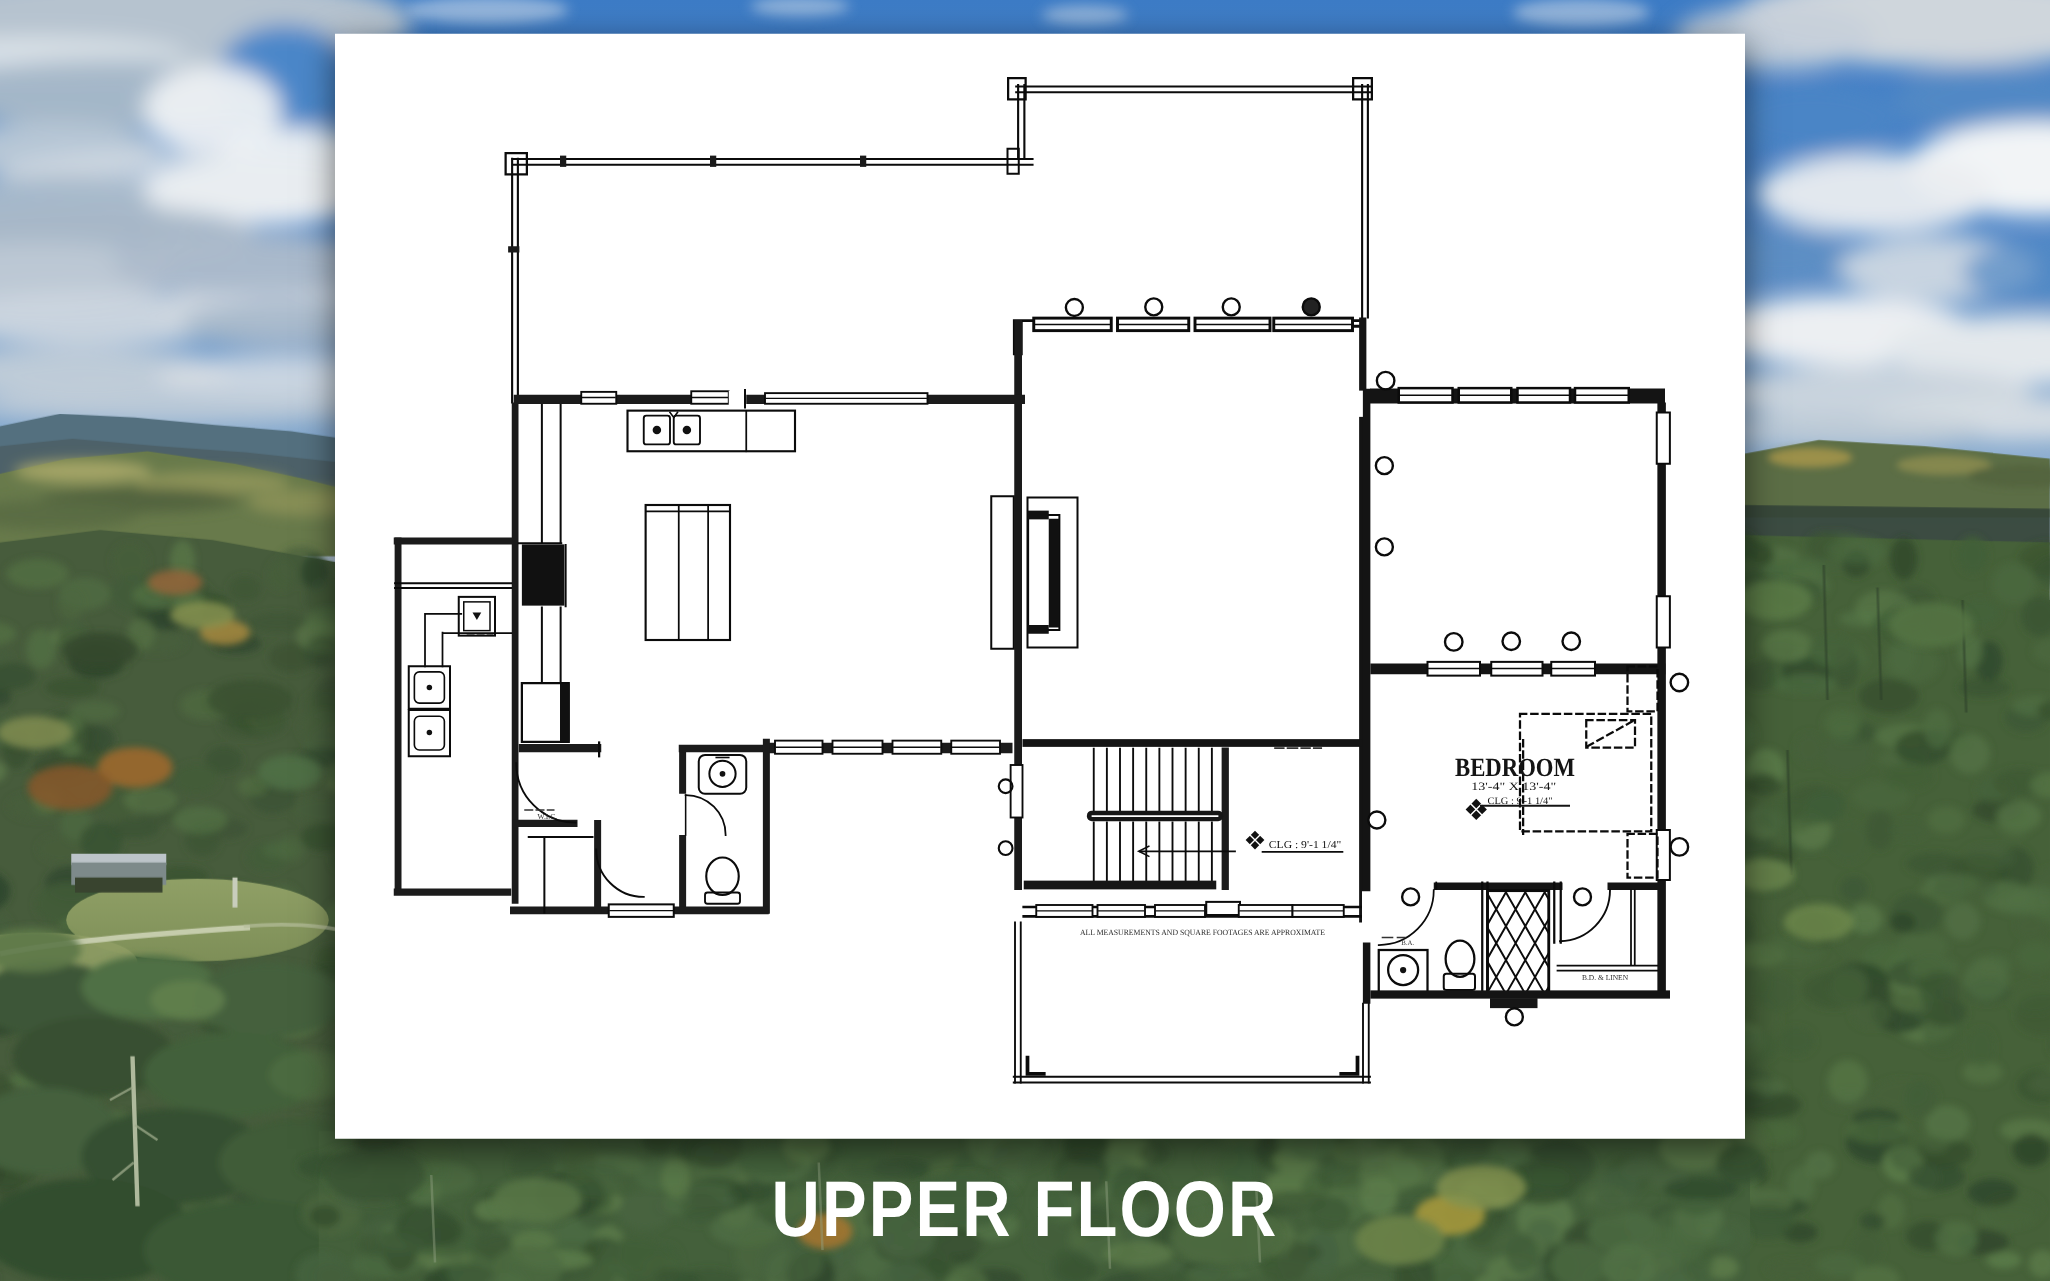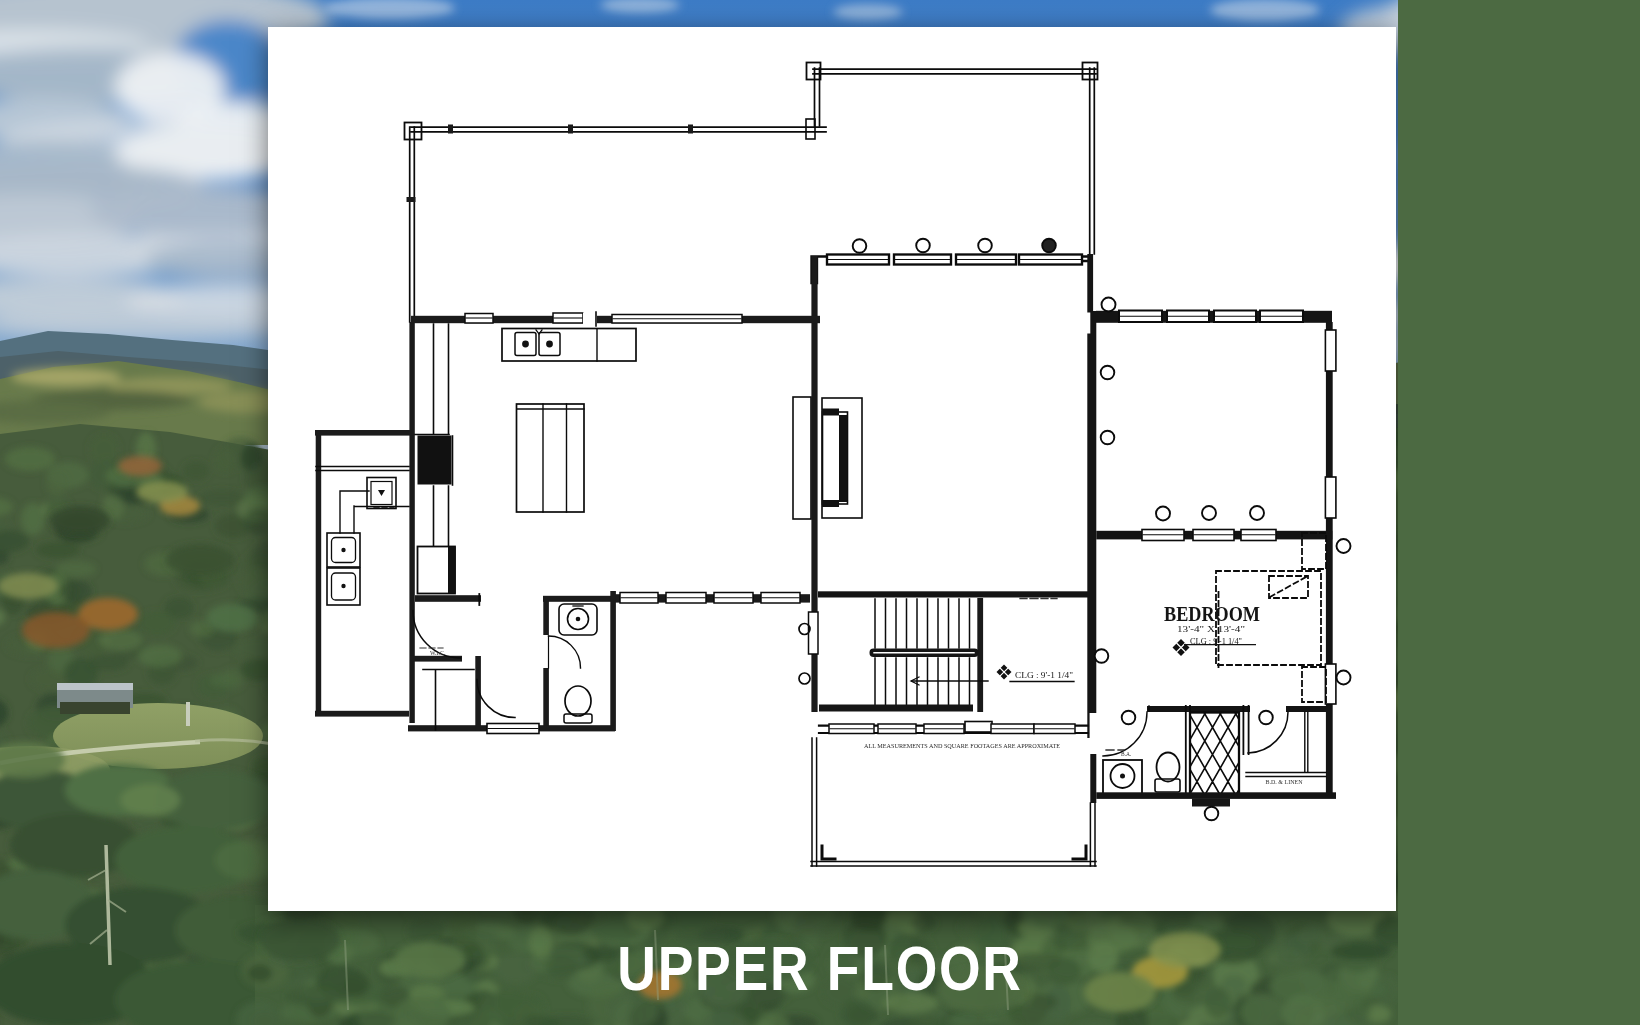--- a/index.html
+++ b/index.html
@@ -1,16 +1,16 @@
 <!DOCTYPE html>
 <html><head>
 <meta charset="utf-8">
 <style>
   html,body{margin:0;padding:0;width:1640px;height:1025px;overflow:hidden;background:#4c6a42;}
-  #stage{position:relative;width:1398px;height:1025px;overflow:hidden;font-family:"Liberation Sans",sans-serif;}
+  #stage{position:relative;width:1640px;height:1025px;overflow:hidden;font-family:"Liberation Sans",sans-serif;}
   #bg{position:absolute;left:0;top:0;}
   #panel{position:absolute;left:268px;top:27px;width:1128px;height:884px;background:#ffffff;
          box-shadow:0 8px 26px rgba(0,0,0,0.55);}
   #plan{position:absolute;left:0;top:0;}
   #title{position:absolute;left:0;top:932px;width:1640px;text-align:center;color:#ffffff;
          font-weight:bold;font-size:63px;letter-spacing:2px;transform:scaleX(0.85);transform-origin:820px 0;}
 </style>
 </head>
 <body>
 <div id="stage">

